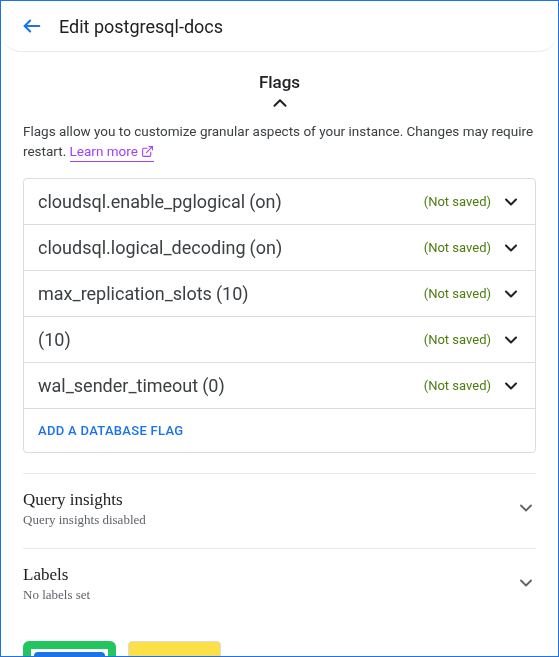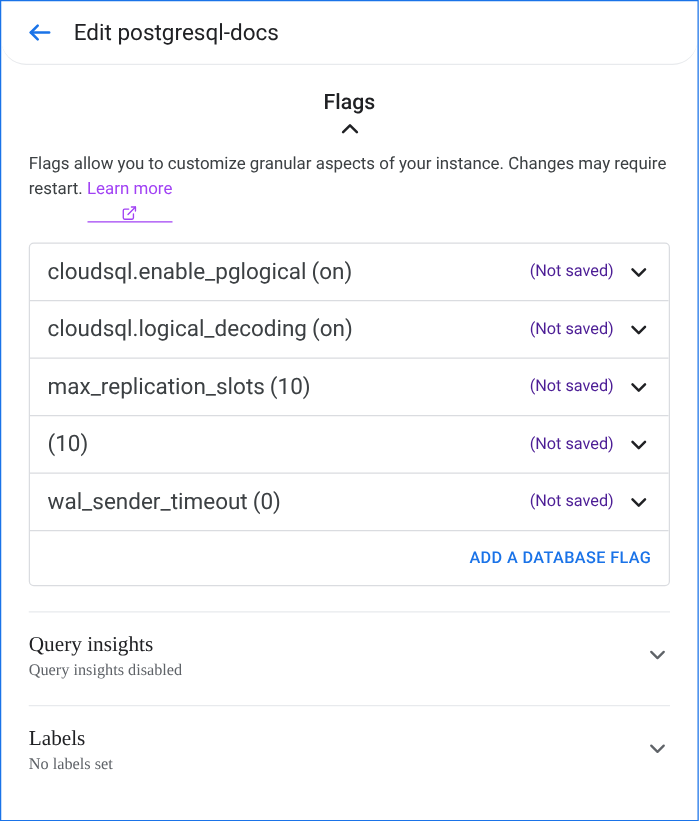--- a/index.html
+++ b/index.html
@@ -62,21 +62,20 @@
       margin-bottom: 16px;
     }
     .learn-more {
       color: #a142f4;
       text-decoration: none;
       border-bottom: 1px solid #a142f4;
       cursor: pointer;
       display: inline-flex;
       align-items: center;
       gap: 3px;
-      flex-direction: column;
     }
     .flag-list {
       border: 1px solid #dadce0;
       border-radius: 4px;
       overflow: hidden;
     }
     .flag-row {
       display: flex;
       align-items: center;
       justify-content: space-between;
@@ -93,30 +92,29 @@
       display: flex;
       gap: 4px;
     }
     .flag-right {
       display: flex;
       align-items: center;
       gap: 10px;
     }
     .not-saved {
       font-size: 13px;
-      color: #4c1d95;
+      color: #4d7c0f;
     }
     .add-flag {
       padding: 14px;
       font-size: 13px;
       font-weight: 500;
       color: #1a73e8;
       letter-spacing: 0.3px;
       cursor: pointer;
-      text-align: right;
     }
     .divider {
       border-top: 1px solid #e8eaed;
       margin: 20px 0 16px 0;
     }
     .collapsible {
       display: flex;
       align-items: flex-start;
       justify-content: space-between;
       cursor: pointer;

